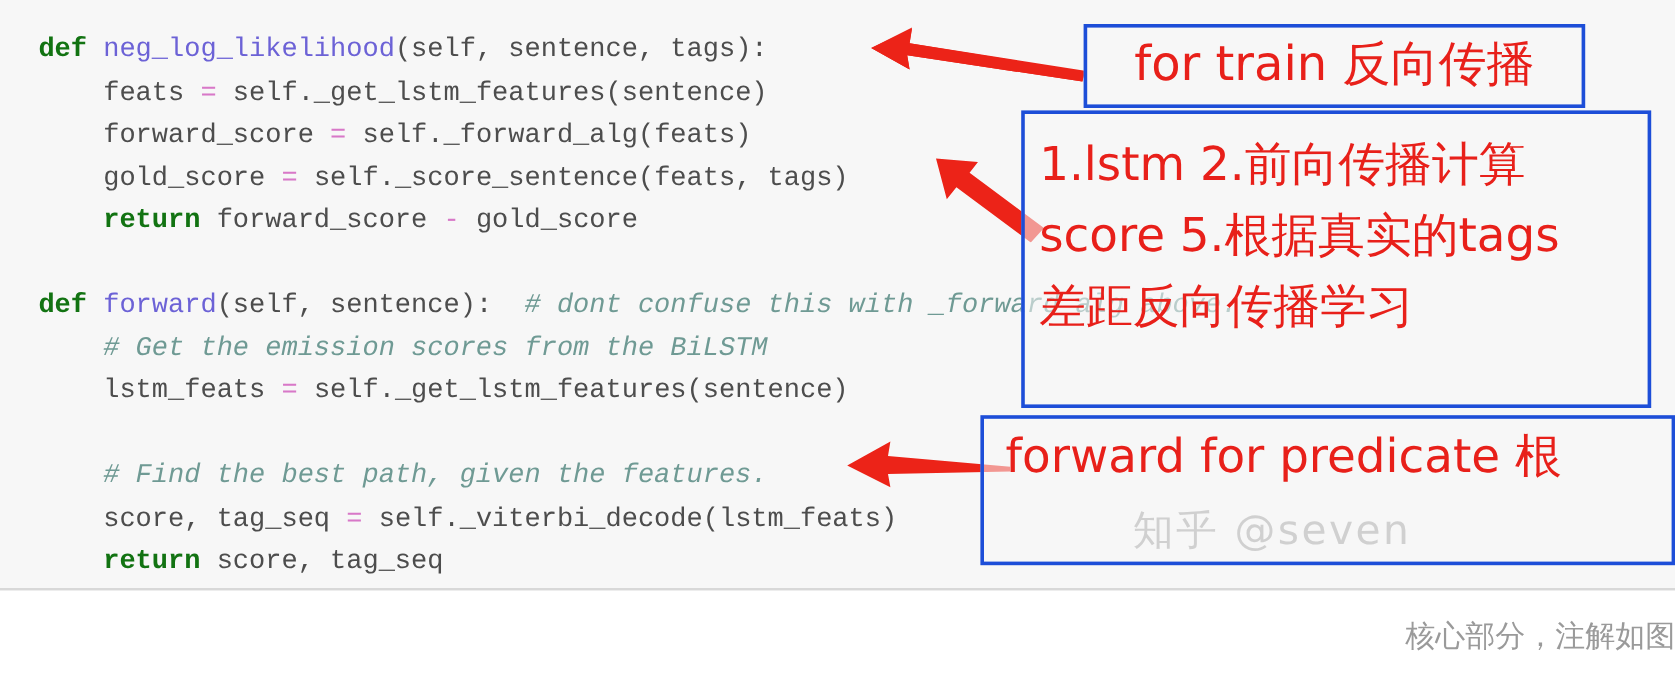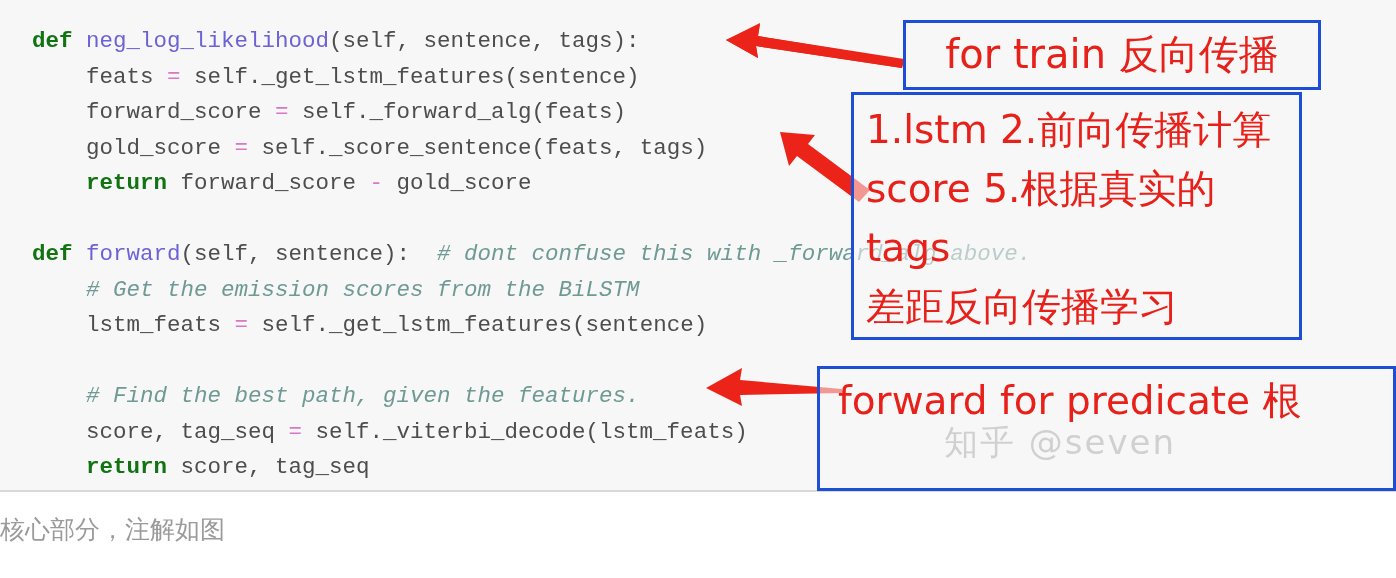--- a/index.html
+++ b/index.html
@@ -66,27 +66,27 @@
     letter-spacing: 0px;
   }
   #redbox-train {
     left: 903px;  top: 20px;  width: 418px; height: 70px;
     font-size: 40px;
     line-height: 62px;
     text-align: center;
     white-space: nowrap;
   }
   #redbox-steps {
-    left: 851px; top: 92px; width: 451px; height: 248px;
+    left: 851px; top: 92px; width: 525px; height: 248px;
     font-size: 39px;
     line-height: 59px;
-    padding: 5px 8px 0 12px;
+    padding: 13px 8px 0 12px;
   }
   #redbox-predict {
-    left: 817px; top: 366px; width: 579px; height: 125px;
+    left: 817px; top: 346px; width: 579px; height: 125px;
     font-size: 39px;
     line-height: 59px;
     padding: 2px 6px 0 18px;
   }
 
   
   .arrow { position: absolute; pointer-events: none; }
   #arrow-top     { left: 722px; top: 18px;  width: 182px; height: 52px; }
   #arrow-mid     { left: 772px; top: 126px; width: 110px; height: 76px; }
   #arrow-bottom  { left: 700px; top: 364px; width: 142px; height: 52px; }
@@ -105,21 +105,21 @@
     white-space: nowrap;
     letter-spacing: 2px;
   }
 
   
   #caption {
     position: absolute;
     left: 0;
     top: 510px;
     width: 1396px;
-    text-align: left;
+    text-align: right;
     color: #9a9a9a;
     font-family: "DejaVu Sans", "Liberation Sans", sans-serif;
     font-size: 25px;
     line-height: 40px;
   }
 </style>
 </head>
 <body>
 
 <div id="stage">

